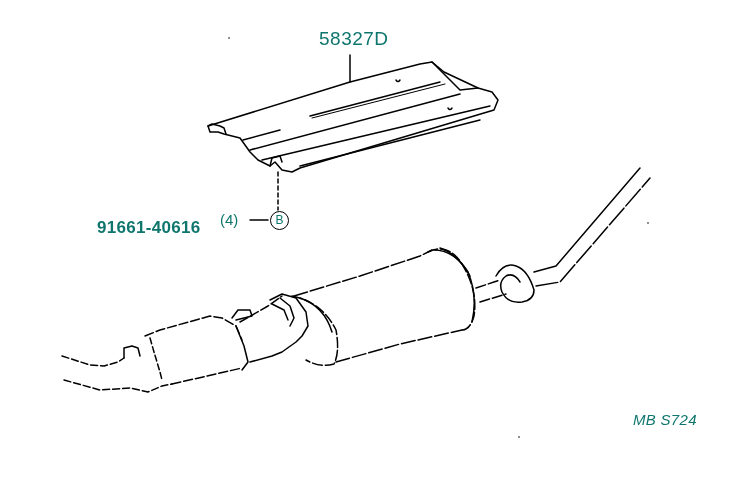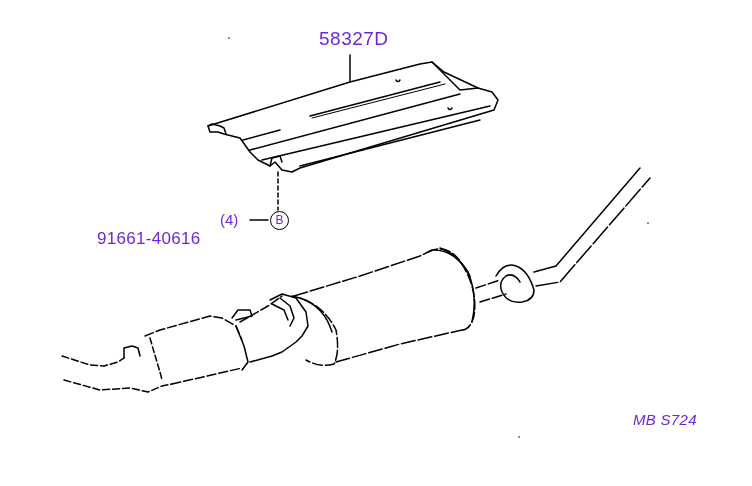--- a/index.html
+++ b/index.html
@@ -1,20 +1,20 @@
 <!DOCTYPE html>
 <html><head>
   <meta charset="utf-8">
   <style>
     html, body { margin: 0; padding: 0; background: #ffffff; }
     body { width: 752px; height: 486px; position: relative; overflow: hidden; font-family: "Liberation Sans", "DejaVu Sans", sans-serif; }
     .canvas { position: absolute; left: 0; top: 0; width: 752px; height: 486px; }
-    .label { position: absolute; color: #6d28d9; font-weight: 400; white-space: nowrap; }
+    .label { position: absolute; color: #0f766e; font-weight: 400; white-space: nowrap; }
     .part-main { left: 319px; top: 28px; font-size: 19px; letter-spacing: 0.5px; }
-    .part-bolt { left: 97px; top: 229px; font-size: 17px; letter-spacing: 0.3px; }
+    .part-bolt { left: 97px; top: 218px; font-size: 17px; letter-spacing: 0.3px; font-weight: bold; }
     .qty { left: 220px; top: 211px; font-size: 15px; }
     .code { left: 633px; top: 411px; font-size: 15px; letter-spacing: 0.3px; font-style: italic; }
     .ref-circle { position: absolute; left: 270px; top: 211px; width: 17px; height: 17px; border: 1.5px solid #000; border-radius: 50%; font-size: 12px; line-height: 17px; text-align: center; box-sizing: content-box; }
   </style>
 </head>
 <body>
 
 <svg class="canvas" viewBox="0 0 752 486" xmlns="http://www.w3.org/2000/svg" fill="none" stroke="#000" stroke-width="1.5" stroke-linecap="round" stroke-linejoin="round">
 
   <line x1="350" y1="55" x2="350" y2="82"></line>

